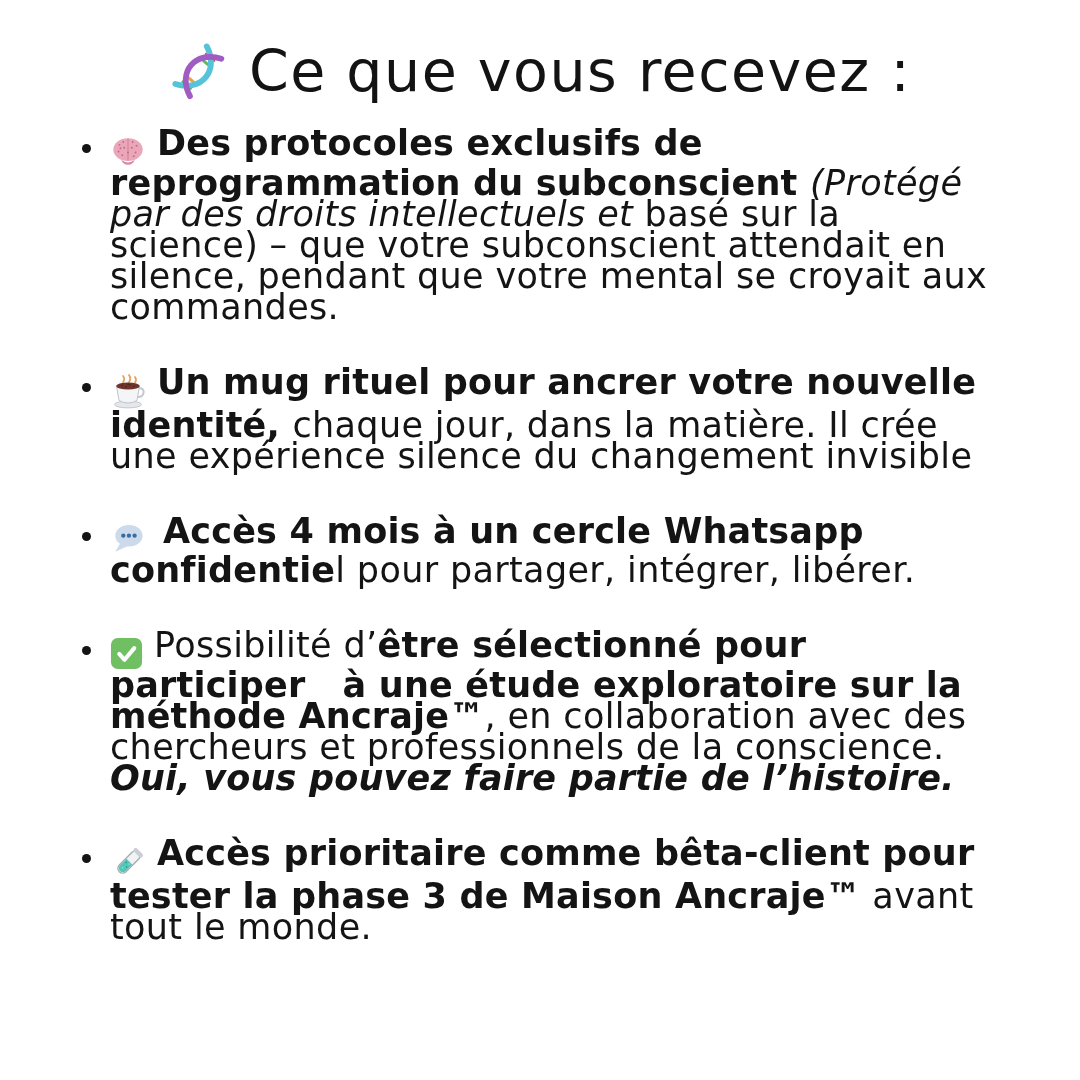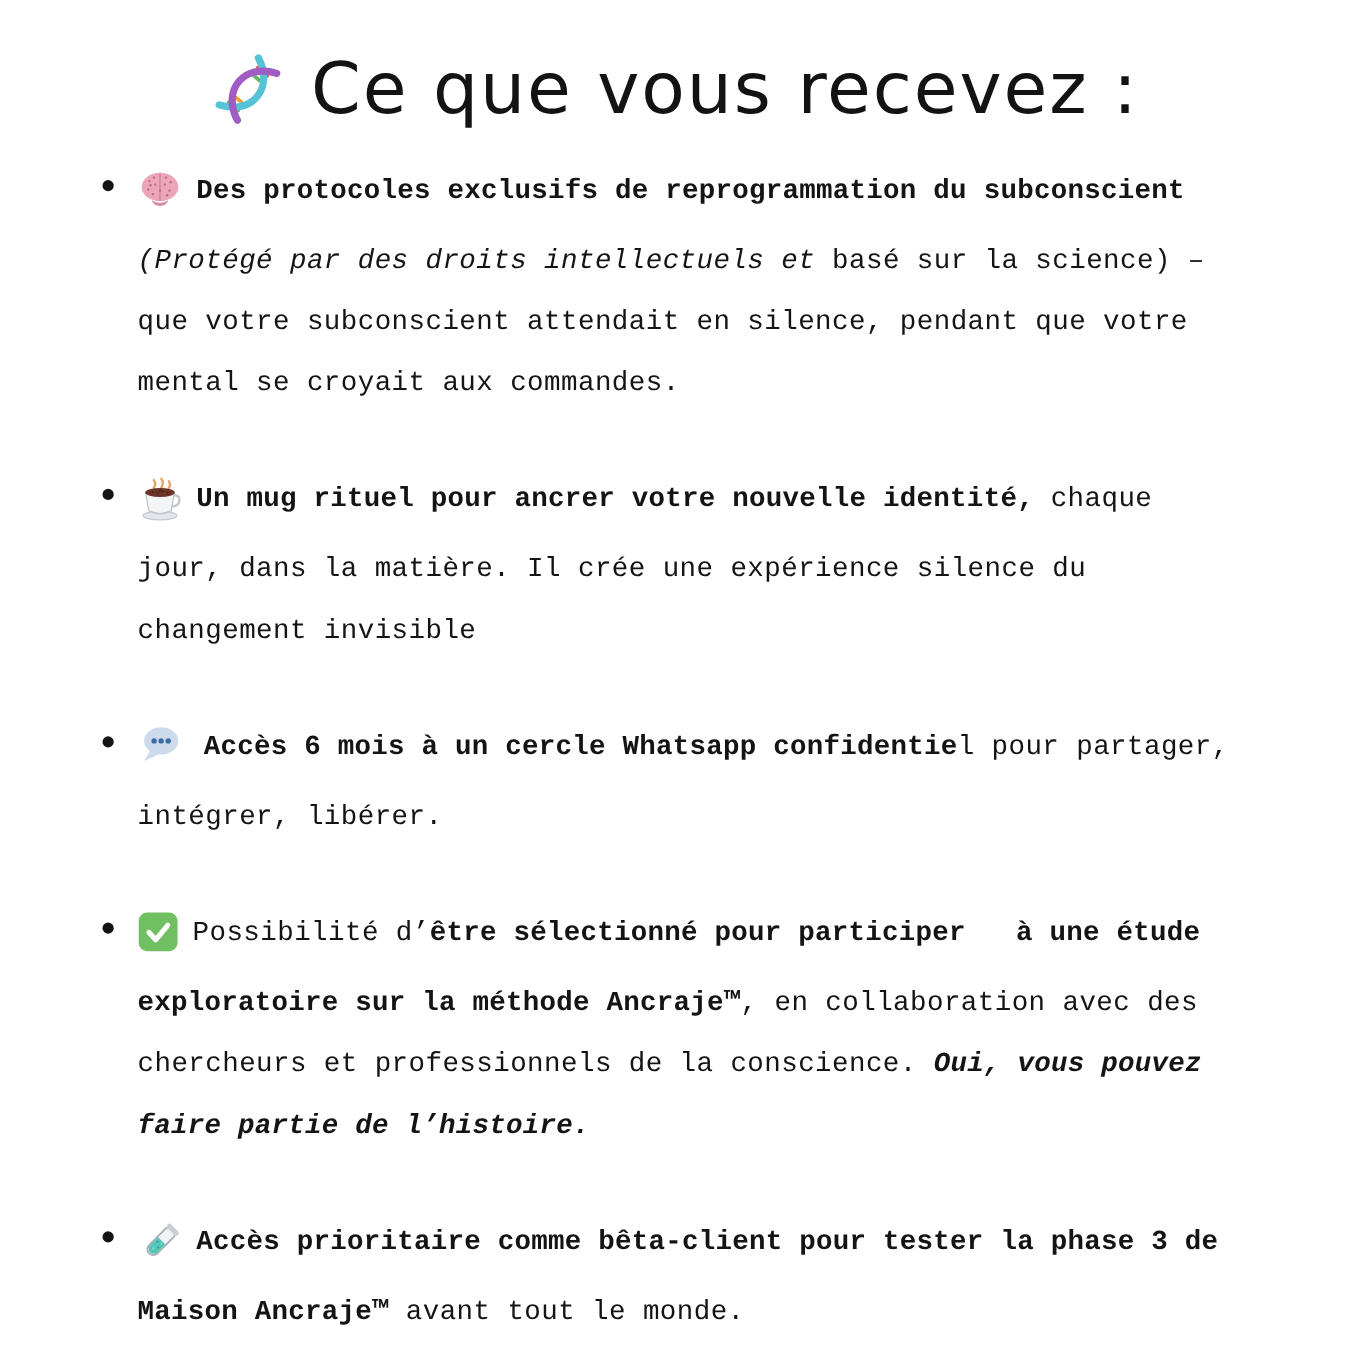--- a/index.html
+++ b/index.html
@@ -31,25 +31,24 @@
 
   ul.benefits {
     list-style: none;
     margin: 24px 0 0 80px;
     padding: 0;
     width: 912px;
   }
   ul.benefits li {
     position: relative;
     padding-left: 30px;
-    font-size: 22px;
-    line-height: 49px;
+    font-size: 35px;
+    line-height: 31px;
     letter-spacing: 0.35px;
     margin-bottom: 44px;
-    font-family: Liberation Mono, monospace;
   }
   ul.benefits li:last-child { margin-bottom: 0; }
   ul.benefits li::before {
     content: "";
     position: absolute;
     left: 2px; top: 16px;
     width: 9px; height: 9px;
     border-radius: 50%;
     background: #141414;
   }
@@ -124,21 +123,21 @@
               <circle cx="18" cy="10.3" r="0.8"></circle>
             </g>
           </svg></span><span class="seg-bold">Un mug rituel pour ancrer votre nouvelle identité, </span><span class="seg-regular">chaque jour, dans la matière. Il crée une expérience silence du changement invisible</span></li>
 
     <li><span class="emoji gap-wide"><svg width="36" height="32" viewBox="0 0 38 34">
             <ellipse cx="20" cy="13.5" rx="14.5" ry="11.5" fill="#ccdaec"></ellipse>
             <path d="M11 21 L5.5 30.5 L19 24.5 Z" fill="#ccdaec"></path>
             <circle cx="14" cy="13.5" r="2.3" fill="#3a6ca3"></circle>
             <circle cx="20" cy="13.5" r="2.3" fill="#3a6ca3"></circle>
             <circle cx="26" cy="13.5" r="2.3" fill="#3a6ca3"></circle>
-          </svg></span><span class="seg-bold">Accès 6 mois à un cercle Whatsapp confidentie</span><span class="seg-regular">l pour partager, intégrer, libérer.</span></li>
+          </svg></span><span class="seg-bold">Accès 4 mois à un cercle Whatsapp confidentie</span><span class="seg-regular">l pour partager, intégrer, libérer.</span></li>
 
     <li><span class="emoji"><svg width="33" height="33" viewBox="0 0 34 34">
             <rect x="1" y="1" width="32" height="32" rx="7" fill="#71bf63"></rect>
             <path d="M9.5 17.5 L15 23.5 L25 11.5" fill="none" stroke="#ffffff" stroke-width="4.2" stroke-linecap="round" stroke-linejoin="round"></path>
           </svg></span><span class="seg-regular">Possibilité d’</span><span class="seg-bold">être sélectionné pour participer &nbsp;&nbsp;à une étude exploratoire sur la méthode Ancraje™</span><span class="seg-regular">, en collaboration avec des chercheurs et professionnels de la conscience. </span><span class="seg-bolditalic">Oui, vous pouvez faire partie de l’histoire.</span></li>
 
     <li><span class="emoji"><svg width="36" height="36" viewBox="0 0 38 38">
             <g transform="rotate(45 19 19)">
               <rect x="14" y="3" width="10" height="29" rx="5" fill="#f0f2f4" stroke="#a7adb4" stroke-width="1.5"></rect>
               <path d="M14.8 17 h8.4 v9.6 a4.2 4.2 0 0 1 -8.4 0 Z" fill="#52c6b8"></path>

